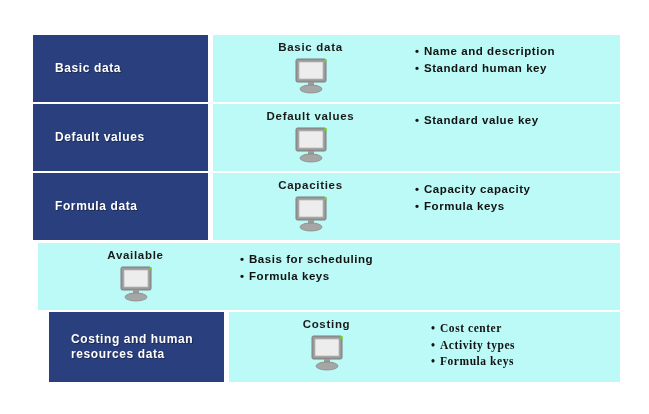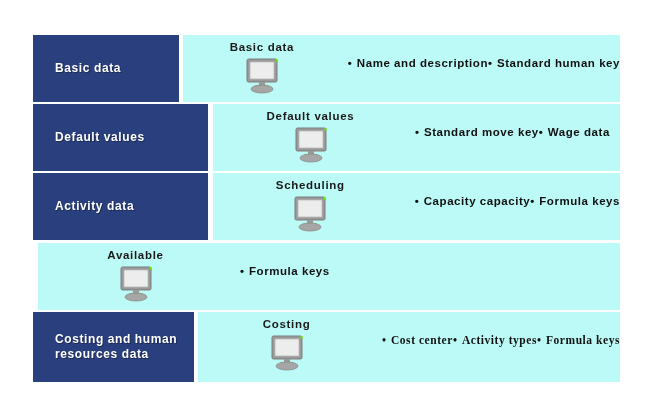--- a/index.html
+++ b/index.html
@@ -42,21 +42,21 @@
     width: 175px;
     background: #2a3f7e;
     color: #ffffff;
     display: flex;
     align-items: center;
     justify-content: flex-start;
     box-sizing: border-box;
     padding-left: 22px;
     border-bottom: 2px solid #ffffff;
   }
-  .row.r4 .cat-cell { border-bottom: none; }
+  .row.r4 .cat-cell { border-bottom: none; margin-left: 16px; }
 
   .cat-label {
     font-size: 12px;
     font-weight: bold;
     letter-spacing: 0.6px;
     line-height: 15px;
     color: #ffffff;
     text-shadow: 1px 1px 0 rgba(0,0,0,0.35);
     white-space: pre-line;
   }
@@ -97,23 +97,23 @@
     margin-top: 4px;
   }
 
   
   .bullets-cell {
     flex: 1;
     background: #bcfaf7;
     box-sizing: border-box;
     border-bottom: 2px solid #ffffff;
     display: flex;
-    flex-direction: row;
+    flex-direction: column;
     justify-content: flex-start;
-    padding-top: 20px;
+    padding-top: 8px;
     padding-left: 7px;
   }
   .row.r4 .bullets-cell { border-bottom: none; font-family: Liberation Serif, serif; }
 
   .bullet-line {
     font-size: 11.5px;
     font-weight: bold;
     color: #111111;
     letter-spacing: 0.55px;
     line-height: 16.5px;
@@ -165,32 +165,31 @@
           <rect x="5" y="1" width="30" height="23" rx="1.5" fill="#9a9a9a" stroke="#7d7d7d" stroke-width="1"></rect>
           <rect x="8" y="4" width="24" height="17" fill="#ededed" stroke="#b9b9b9" stroke-width="0.8"></rect>
           <rect x="33.5" y="1" width="2" height="3" fill="#66e000"></rect>
           <rect x="17" y="24" width="6" height="4" fill="#9a9a9a"></rect>
           <rect x="13" y="27.5" width="14" height="2.5" fill="#66e000"></rect>
           <ellipse cx="20" cy="31" rx="11" ry="4" fill="#a6a6a6" stroke="#8a8a8a" stroke-width="0.8"></ellipse>
         </svg>
       </span>
     </div>
     <div class="bullets-cell">
-      <div class="bullet-line"><span class="bullet-mark">•</span><span>Standard move key</span></div>
-      <div class="bullet-line"><span class="bullet-mark">•</span><span>Wage data</span></div>
+      <div class="bullet-line"><span class="bullet-mark">•</span><span>Standard value key</span></div>
     </div>
   </div>
 
   <div class="row r2">
     <div class="cat-cell">
-      <span class="cat-label">Activity data</span>
-    </div>
-    <div class="gutter"></div>
-    <div class="icon-cell">
-      <span class="icon-title">Scheduling</span>
+      <span class="cat-label">Formula data</span>
+    </div>
+    <div class="gutter"></div>
+    <div class="icon-cell">
+      <span class="icon-title">Capacities</span>
       <span class="monitor">
         <svg width="40" height="36" viewBox="0 0 40 36" xmlns="http://www.w3.org/2000/svg">
           <rect x="5" y="1" width="30" height="23" rx="1.5" fill="#9a9a9a" stroke="#7d7d7d" stroke-width="1"></rect>
           <rect x="8" y="4" width="24" height="17" fill="#ededed" stroke="#b9b9b9" stroke-width="0.8"></rect>
           <rect x="33.5" y="1" width="2" height="3" fill="#66e000"></rect>
           <rect x="17" y="24" width="6" height="4" fill="#9a9a9a"></rect>
           <rect x="13" y="27.5" width="14" height="2.5" fill="#66e000"></rect>
           <ellipse cx="20" cy="31" rx="11" ry="4" fill="#a6a6a6" stroke="#8a8a8a" stroke-width="0.8"></ellipse>
         </svg>
       </span>
@@ -210,20 +209,21 @@
           <rect x="5" y="1" width="30" height="23" rx="1.5" fill="#9a9a9a" stroke="#7d7d7d" stroke-width="1"></rect>
           <rect x="8" y="4" width="24" height="17" fill="#ededed" stroke="#b9b9b9" stroke-width="0.8"></rect>
           <rect x="33.5" y="1" width="2" height="3" fill="#66e000"></rect>
           <rect x="17" y="24" width="6" height="4" fill="#9a9a9a"></rect>
           <rect x="13" y="27.5" width="14" height="2.5" fill="#66e000"></rect>
           <ellipse cx="20" cy="31" rx="11" ry="4" fill="#a6a6a6" stroke="#8a8a8a" stroke-width="0.8"></ellipse>
         </svg>
       </span>
     </div>
     <div class="bullets-cell">
+      <div class="bullet-line"><span class="bullet-mark">•</span><span>Basis for scheduling</span></div>
       <div class="bullet-line"><span class="bullet-mark">•</span><span>Formula keys</span></div>
     </div>
   </div>
 
   <div class="row r4">
     <div class="cat-cell">
       <span class="cat-label">Costing and human
 resources data</span>
     </div>
     <div class="gutter"></div>

